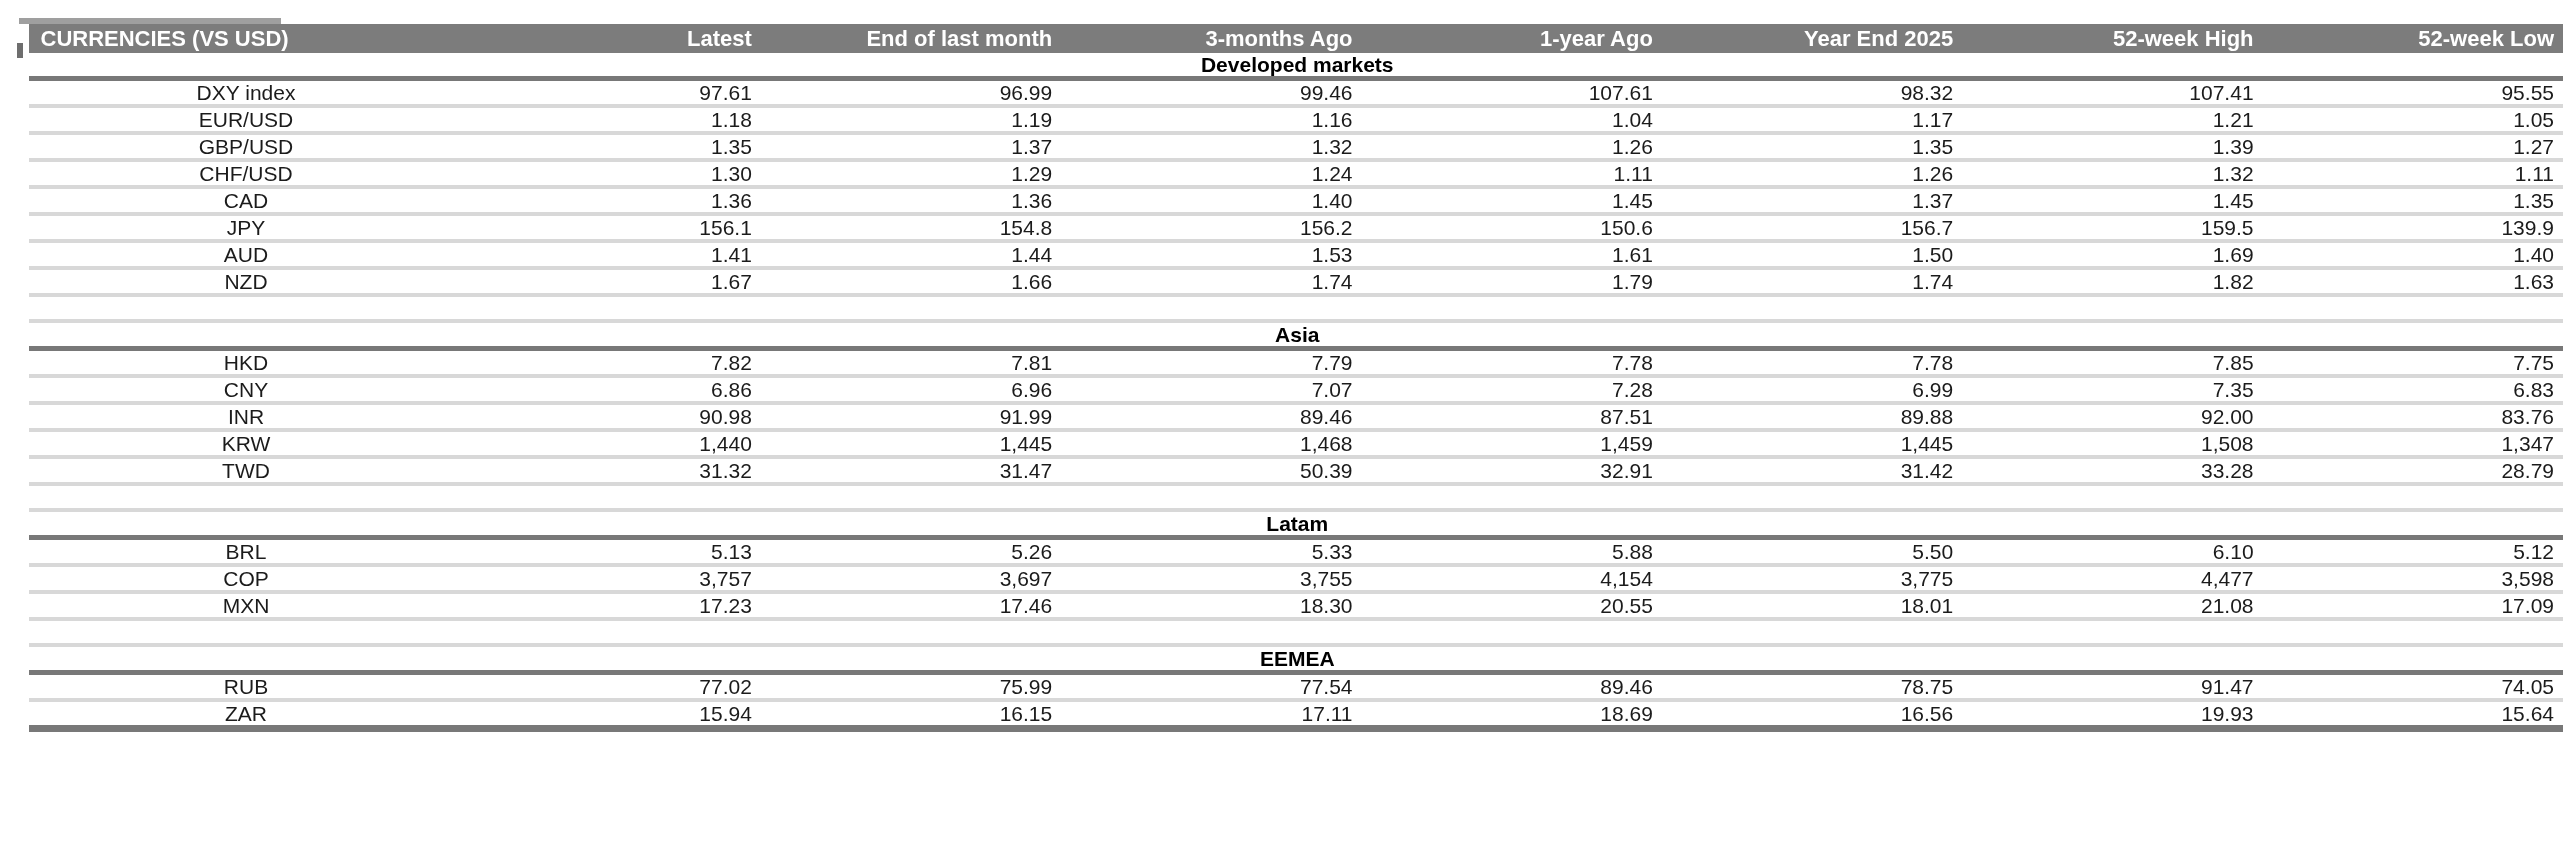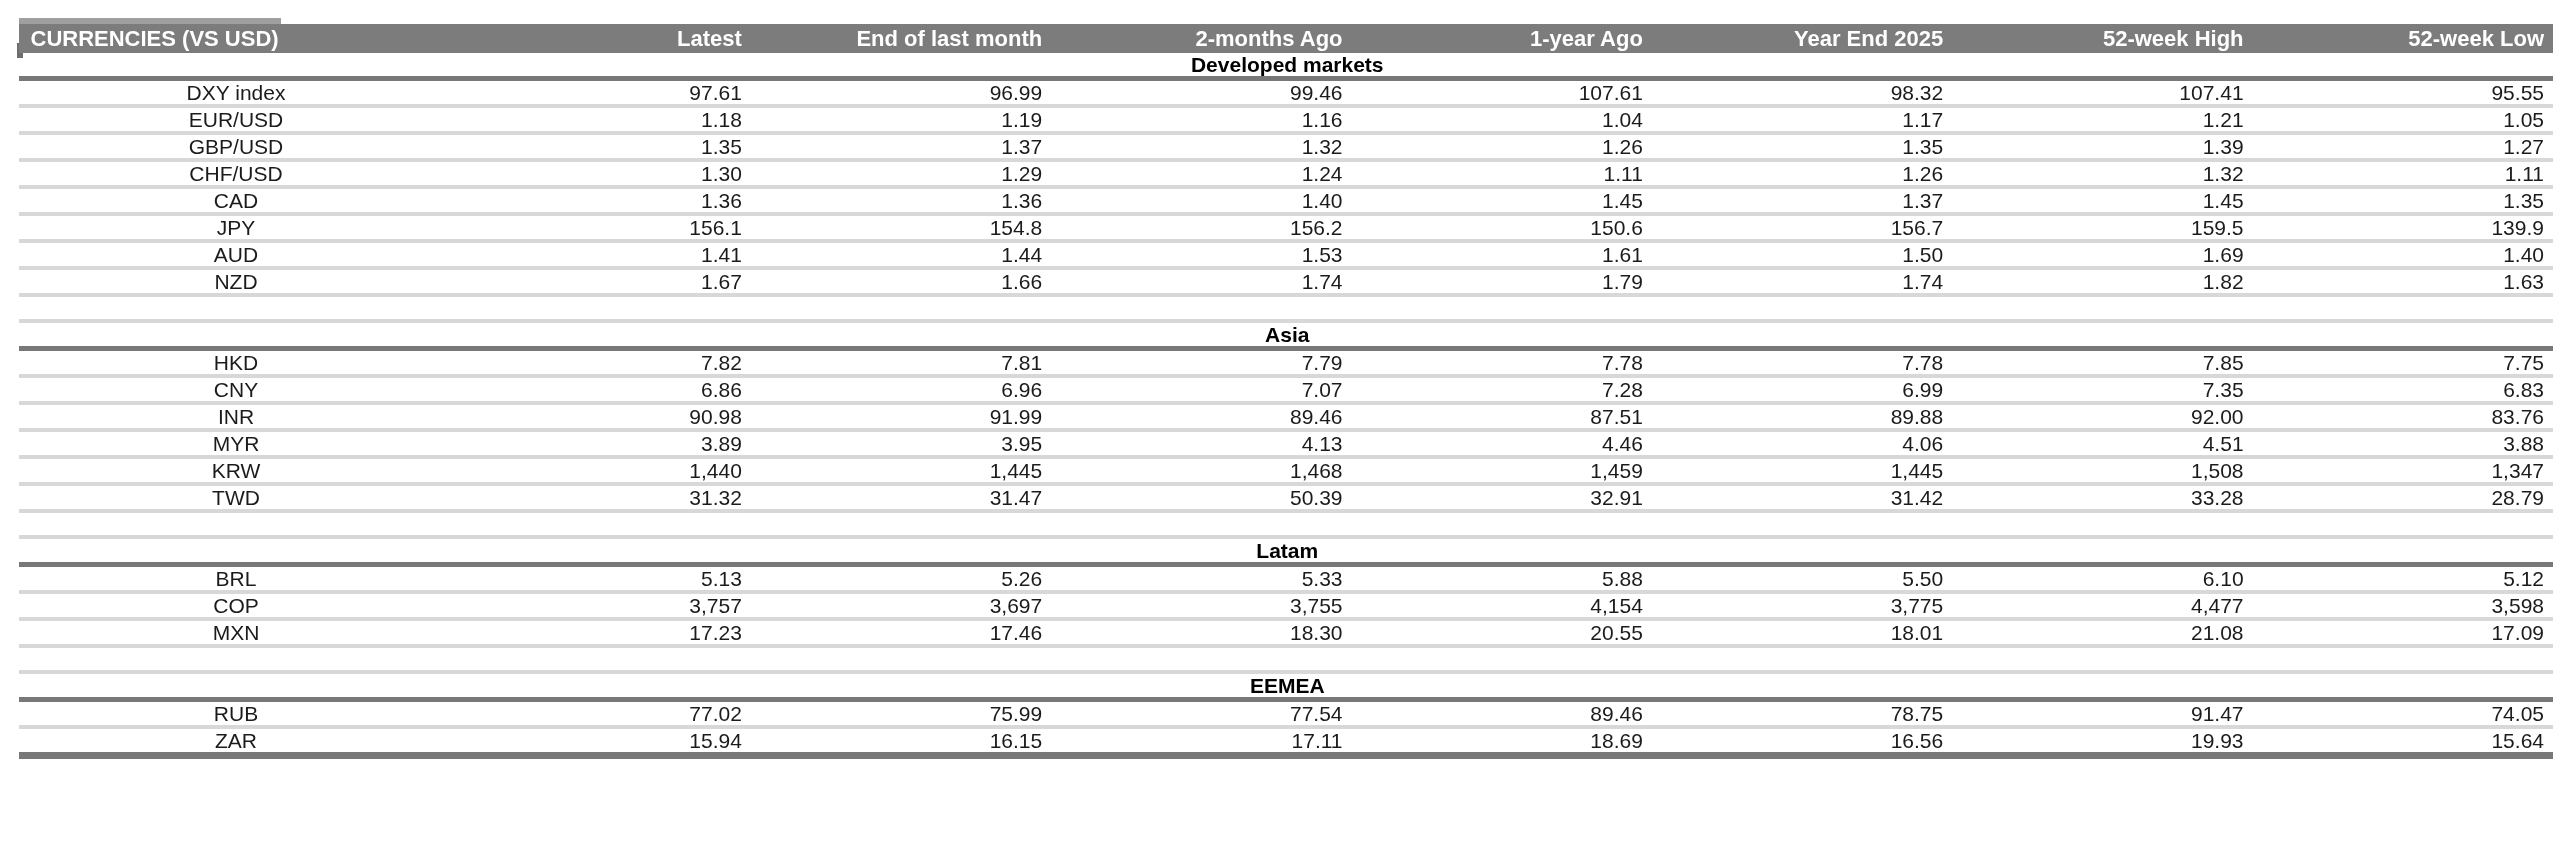--- a/index.html
+++ b/index.html
@@ -23,21 +23,21 @@
     background: #9f9f9f;
   }
   .artifact-notch {
     position: absolute;
     left: 17px; top: 43px;
     width: 5.8px; height: 15.3px;
     background: #6e6e6e;
   }
   table.fx {
     position: absolute;
-    left: 19px; top: 24px;
+    left: 29px; top: 24px;
     width: 2534px;
     border-collapse: collapse;
     table-layout: fixed;
   }
   col.c-label { width: 431px; }
   col.c-num   { width: 300px; }
 
   th {
     background: #7c7c7c;
     color: #ffffff;
@@ -101,21 +101,21 @@
       <col class="c-num">
         <col class="c-num">
         <col class="c-num">
     </colgroup>
     <thead>
       <tr>
         <th class="left">CURRENCIES (VS USD)</th>
 
       <th>Latest</th>
           <th>End of last month</th>
-          <th>2-months Ago</th>
+          <th>3-months Ago</th>
           <th>1-year Ago</th>
           <th>Year End 2025</th>
           <th>52-week High</th>
           <th>52-week Low</th>
         </tr>
     </thead>
     <tbody>
 
     <tr class="section-row first">
           <td colspan="8">Developed markets</td>
@@ -228,30 +228,20 @@
         </tr>
         <tr>
           <td class="label">INR</td>
           <td>90.98</td>
           <td>91.99</td>
           <td>89.46</td>
           <td>87.51</td>
           <td>89.88</td>
           <td>92.00</td>
           <td>83.76</td>
-        </tr>
-        <tr>
-          <td class="label">MYR</td>
-          <td>3.89</td>
-          <td>3.95</td>
-          <td>4.13</td>
-          <td>4.46</td>
-          <td>4.06</td>
-          <td>4.51</td>
-          <td>3.88</td>
         </tr>
         <tr>
           <td class="label">KRW</td>
           <td>1,440</td>
           <td>1,445</td>
           <td>1,468</td>
           <td>1,459</td>
           <td>1,445</td>
           <td>1,508</td>
           <td>1,347</td>

